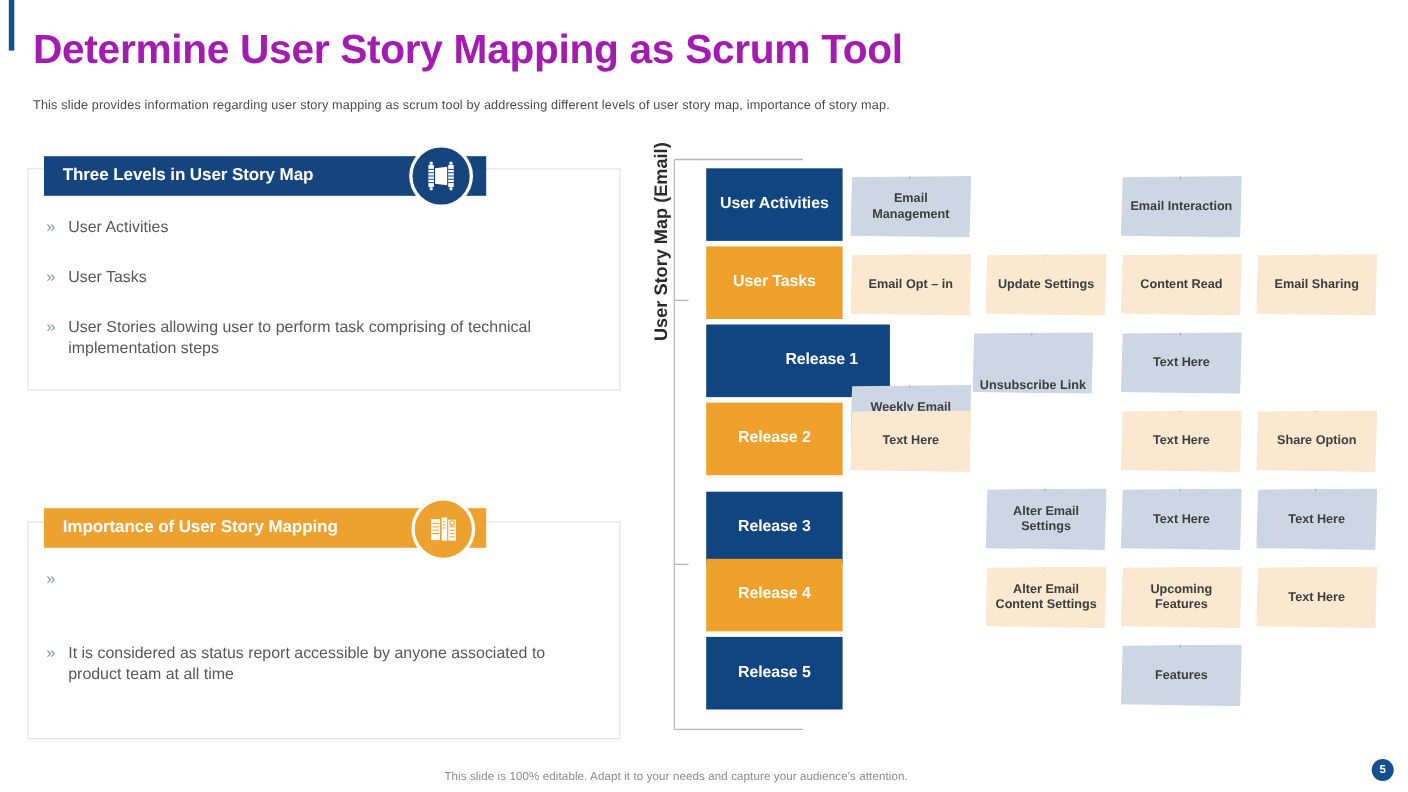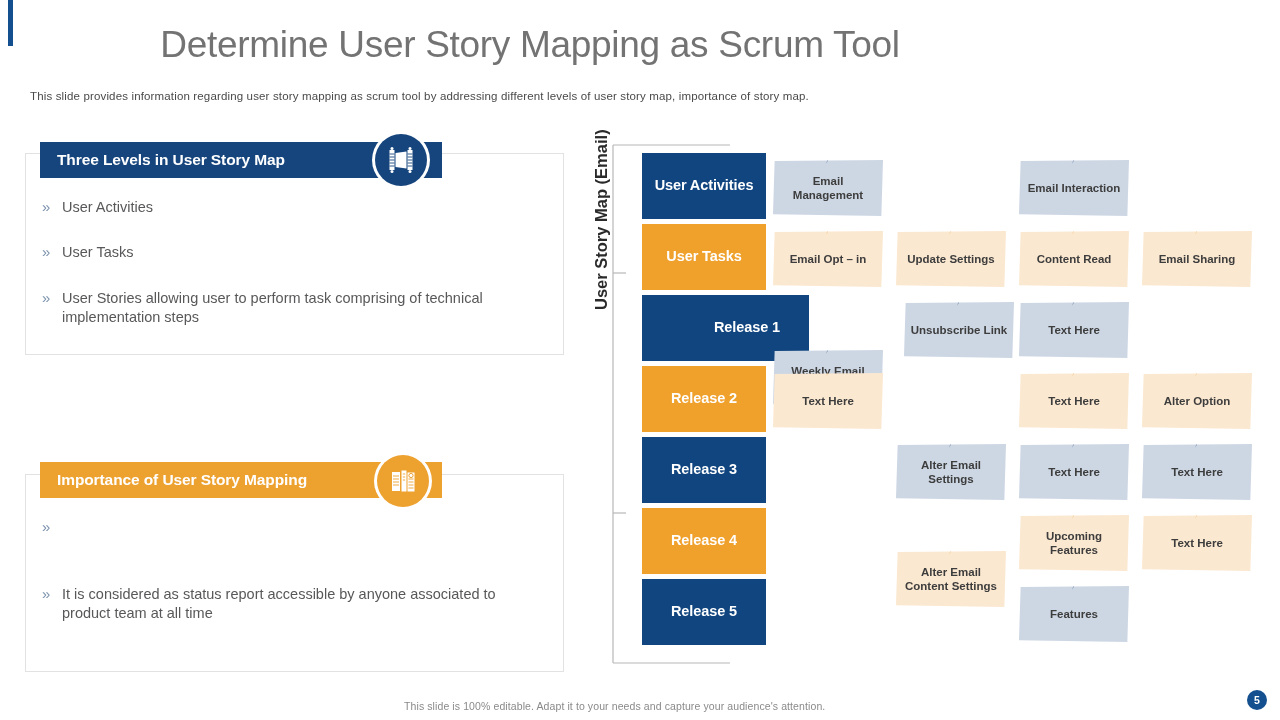--- a/index.html
+++ b/index.html
@@ -7,23 +7,22 @@
     width:1280px;height:720px;background:#ffffff;overflow:hidden;
     font-family:"Liberation Sans", sans-serif;
     position:relative;
   }
   
   .accent-bar{position:absolute;left:8px;top:0;width:5px;height:46px;background:#14508f;}
 
   
   .slide-title{
     position:absolute;left:30px;top:24px;width:1000px;
-    font-size:37px;font-weight:400;color:#737373;letter-spacing:-0.3px;
+    font-size:37px;font-weight:700;color:#a21caf;letter-spacing:-0.3px;
     white-space:nowrap;
-    text-align:center;
   }
   .slide-sub{
     position:absolute;left:30px;top:90px;width:1100px;
     font-size:11.5px;color:#4a4a4a;letter-spacing:0.15px;
   }
 
   
   .panel{position:absolute;border:1px solid #e2e2e2;background:#fff;}
   .panel-head{
     position:absolute;height:36px;display:flex;align-items:center;
@@ -192,21 +191,21 @@
       </div>
       <div class="row-label orange" style="top: 89px;">
         <span>User Tasks</span>
       </div>
       <div class="row-label blue" style="top: 160px; padding-left: 43px;">
         <span>Release 1</span>
       </div>
       <div class="row-label orange" style="top: 231px;">
         <span>Release 2</span>
       </div>
-      <div class="row-label blue" style="top: 302px;">
+      <div class="row-label blue" style="top: 312px;">
         <span>Release 3</span>
       </div>
       <div class="row-label orange" style="top: 373px;">
         <span>Release 4</span>
       </div>
       <div class="row-label blue" style="top: 444px;">
         <span>Release 5</span>
       </div>
     </div>
   <div id="notes-layer">
@@ -252,21 +251,21 @@
         </svg>
         <span>Email  Sharing</span>
       </div>
       <div class="note blue" style="left: 177px; top: 167px; margin-top: 48px;">
         <svg class="pin" viewBox="0 0 9 13">
           <circle cx="4.5" cy="3.4" r="3.1" fill="#13386b"></circle>
           <path d="M4.2 5.6 L2.4 12.6 L5.0 6.0 Z" fill="#13386b"></path>
         </svg>
         <span>Weekly Email Setting</span>
       </div>
-      <div class="note blue" style="left: 308px; top: 167px;">
+      <div class="note blue" style="left: 288px; top: 167px; align-items: flex-end;">
         <svg class="pin" viewBox="0 0 9 13">
           <circle cx="4.5" cy="3.4" r="3.1" fill="#13386b"></circle>
           <path d="M4.2 5.6 L2.4 12.6 L5.0 6.0 Z" fill="#13386b"></path>
         </svg>
         <span>Unsubscribe Link</span>
       </div>
       <div class="note blue" style="left: 423px; top: 167px;">
         <svg class="pin" viewBox="0 0 9 13">
           <circle cx="4.5" cy="3.4" r="3.1" fill="#13386b"></circle>
           <path d="M4.2 5.6 L2.4 12.6 L5.0 6.0 Z" fill="#13386b"></path>
@@ -285,21 +284,21 @@
           <circle cx="4.5" cy="3.4" r="3.1" fill="#e8a43a"></circle>
           <path d="M4.2 5.6 L2.4 12.6 L5.0 6.0 Z" fill="#e8a43a"></path>
         </svg>
         <span>Text Here</span>
       </div>
       <div class="note cream" style="left: 546px; top: 238px;">
         <svg class="pin" viewBox="0 0 9 13">
           <circle cx="4.5" cy="3.4" r="3.1" fill="#e8a43a"></circle>
           <path d="M4.2 5.6 L2.4 12.6 L5.0 6.0 Z" fill="#e8a43a"></path>
         </svg>
-        <span>Alter Option</span>
+        <span>Share Option</span>
       </div>
       <div class="note blue" style="left: 300px; top: 309px;">
         <svg class="pin" viewBox="0 0 9 13">
           <circle cx="4.5" cy="3.4" r="3.1" fill="#13386b"></circle>
           <path d="M4.2 5.6 L2.4 12.6 L5.0 6.0 Z" fill="#13386b"></path>
         </svg>
         <span>Alter Email Settings</span>
       </div>
       <div class="note blue" style="left: 423px; top: 309px;">
         <svg class="pin" viewBox="0 0 9 13">
@@ -308,21 +307,21 @@
         </svg>
         <span>Text Here</span>
       </div>
       <div class="note blue" style="left: 546px; top: 309px;">
         <svg class="pin" viewBox="0 0 9 13">
           <circle cx="4.5" cy="3.4" r="3.1" fill="#13386b"></circle>
           <path d="M4.2 5.6 L2.4 12.6 L5.0 6.0 Z" fill="#13386b"></path>
         </svg>
         <span>Text Here</span>
       </div>
-      <div class="note cream" style="left: 300px; top: 380px; margin-top: 36px;">
+      <div class="note cream" style="left: 300px; top: 380px;">
         <svg class="pin" viewBox="0 0 9 13">
           <circle cx="4.5" cy="3.4" r="3.1" fill="#e8a43a"></circle>
           <path d="M4.2 5.6 L2.4 12.6 L5.0 6.0 Z" fill="#e8a43a"></path>
         </svg>
         <span>Alter Email Content  Settings</span>
       </div>
       <div class="note cream" style="left: 423px; top: 380px;">
         <svg class="pin" viewBox="0 0 9 13">
           <circle cx="4.5" cy="3.4" r="3.1" fill="#e8a43a"></circle>
           <path d="M4.2 5.6 L2.4 12.6 L5.0 6.0 Z" fill="#e8a43a"></path>

